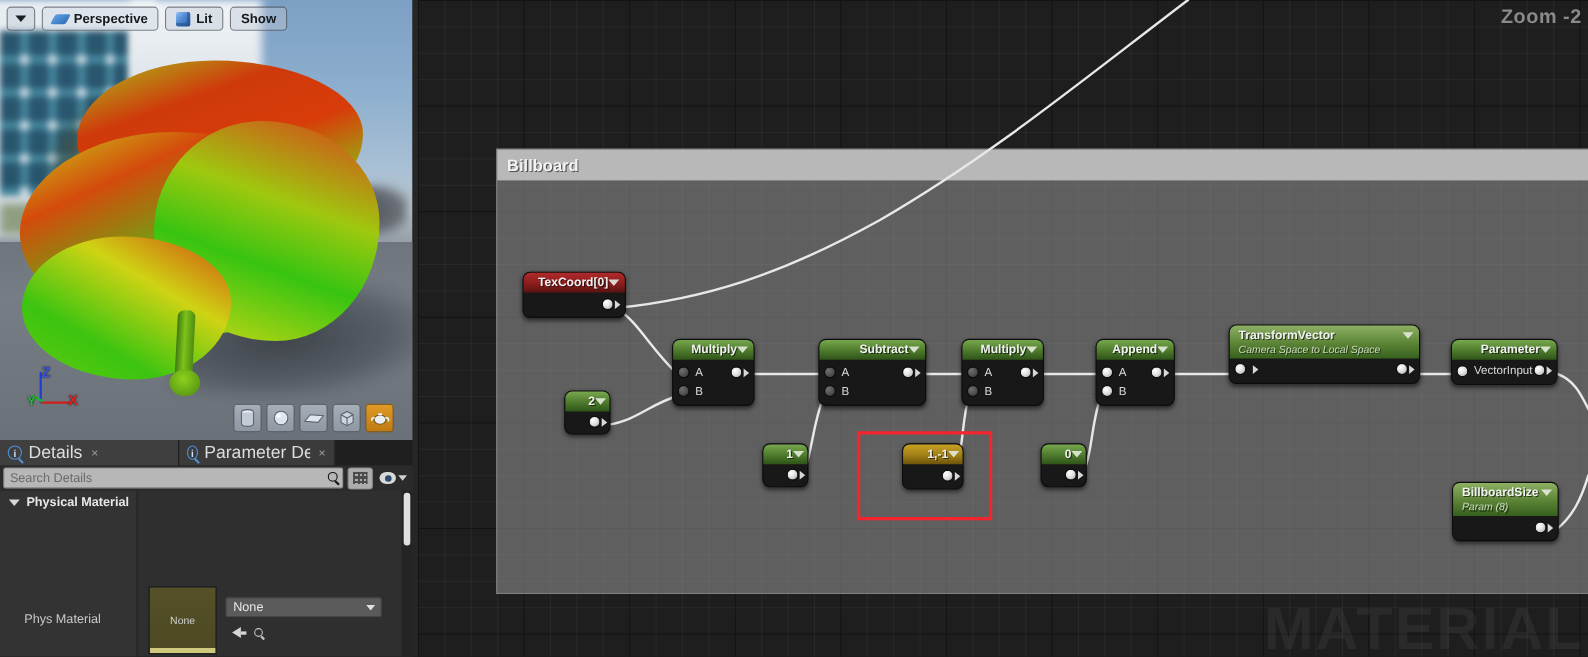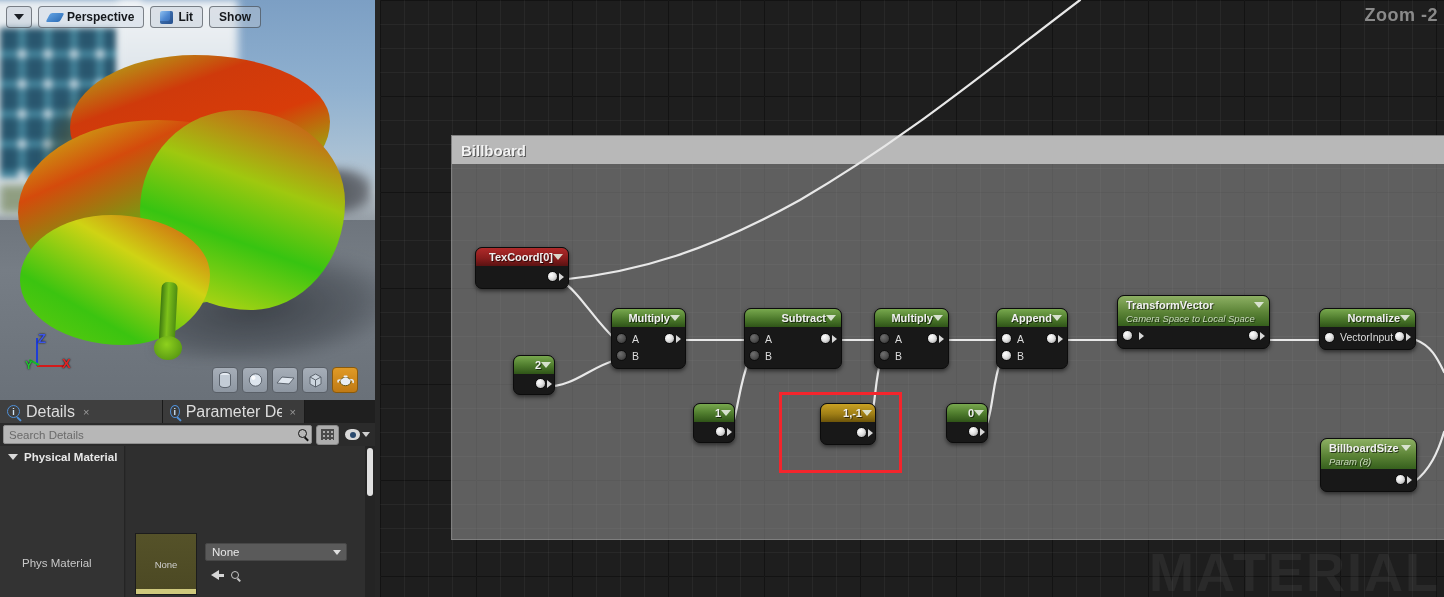--- a/index.html
+++ b/index.html
@@ -804,21 +804,21 @@
         </div>
         <div class="pin-row">
           <span class="pin-in">
             <span class="pin-dot"></span>
               <span class="pin-lbl">B</span>
           </span>
         </div>
       </div>
     </div>
 
-    <div class="node" style="left:737px; top:295px; width:153px">
+    <div class="node" style="left:737px; top:295px; width:174px">
       <div class="node-head-2">
         <div class="row1">
           <span class="node-title">TransformVector</span>
           <span class="node-tri small"></span>
         </div>
         <div class="node-sub">Camera Space to Local Space</div>
       </div>
       <div class="node-body" style="height:22px">
         <div class="pin-row">
           <span class="pin-in" style="top:1px">
@@ -828,21 +828,21 @@
           <span class="pin-out" style="top:1px">
             <span class="pin-dot"></span>
               <span class="pin-arrow"></span>
           </span>
         </div>
       </div>
     </div>
 
     <div class="node" style="left:939px; top:308px; width:97px">
       <div class="node-head green">
-        <span class="node-title">Normalize</span>
+        <span class="node-title">Parameter</span>
         <span class="node-tri small"></span>
       </div>
       <div class="node-body" style="height:22px">
         <div class="pin-row">
           <span class="pin-in" style="top:1px">
             <span class="pin-dot"></span>
               <span class="pin-lbl">VectorInput</span>
           </span>
           <span class="pin-out" style="top:1px">
             <span class="pin-dot"></span>

